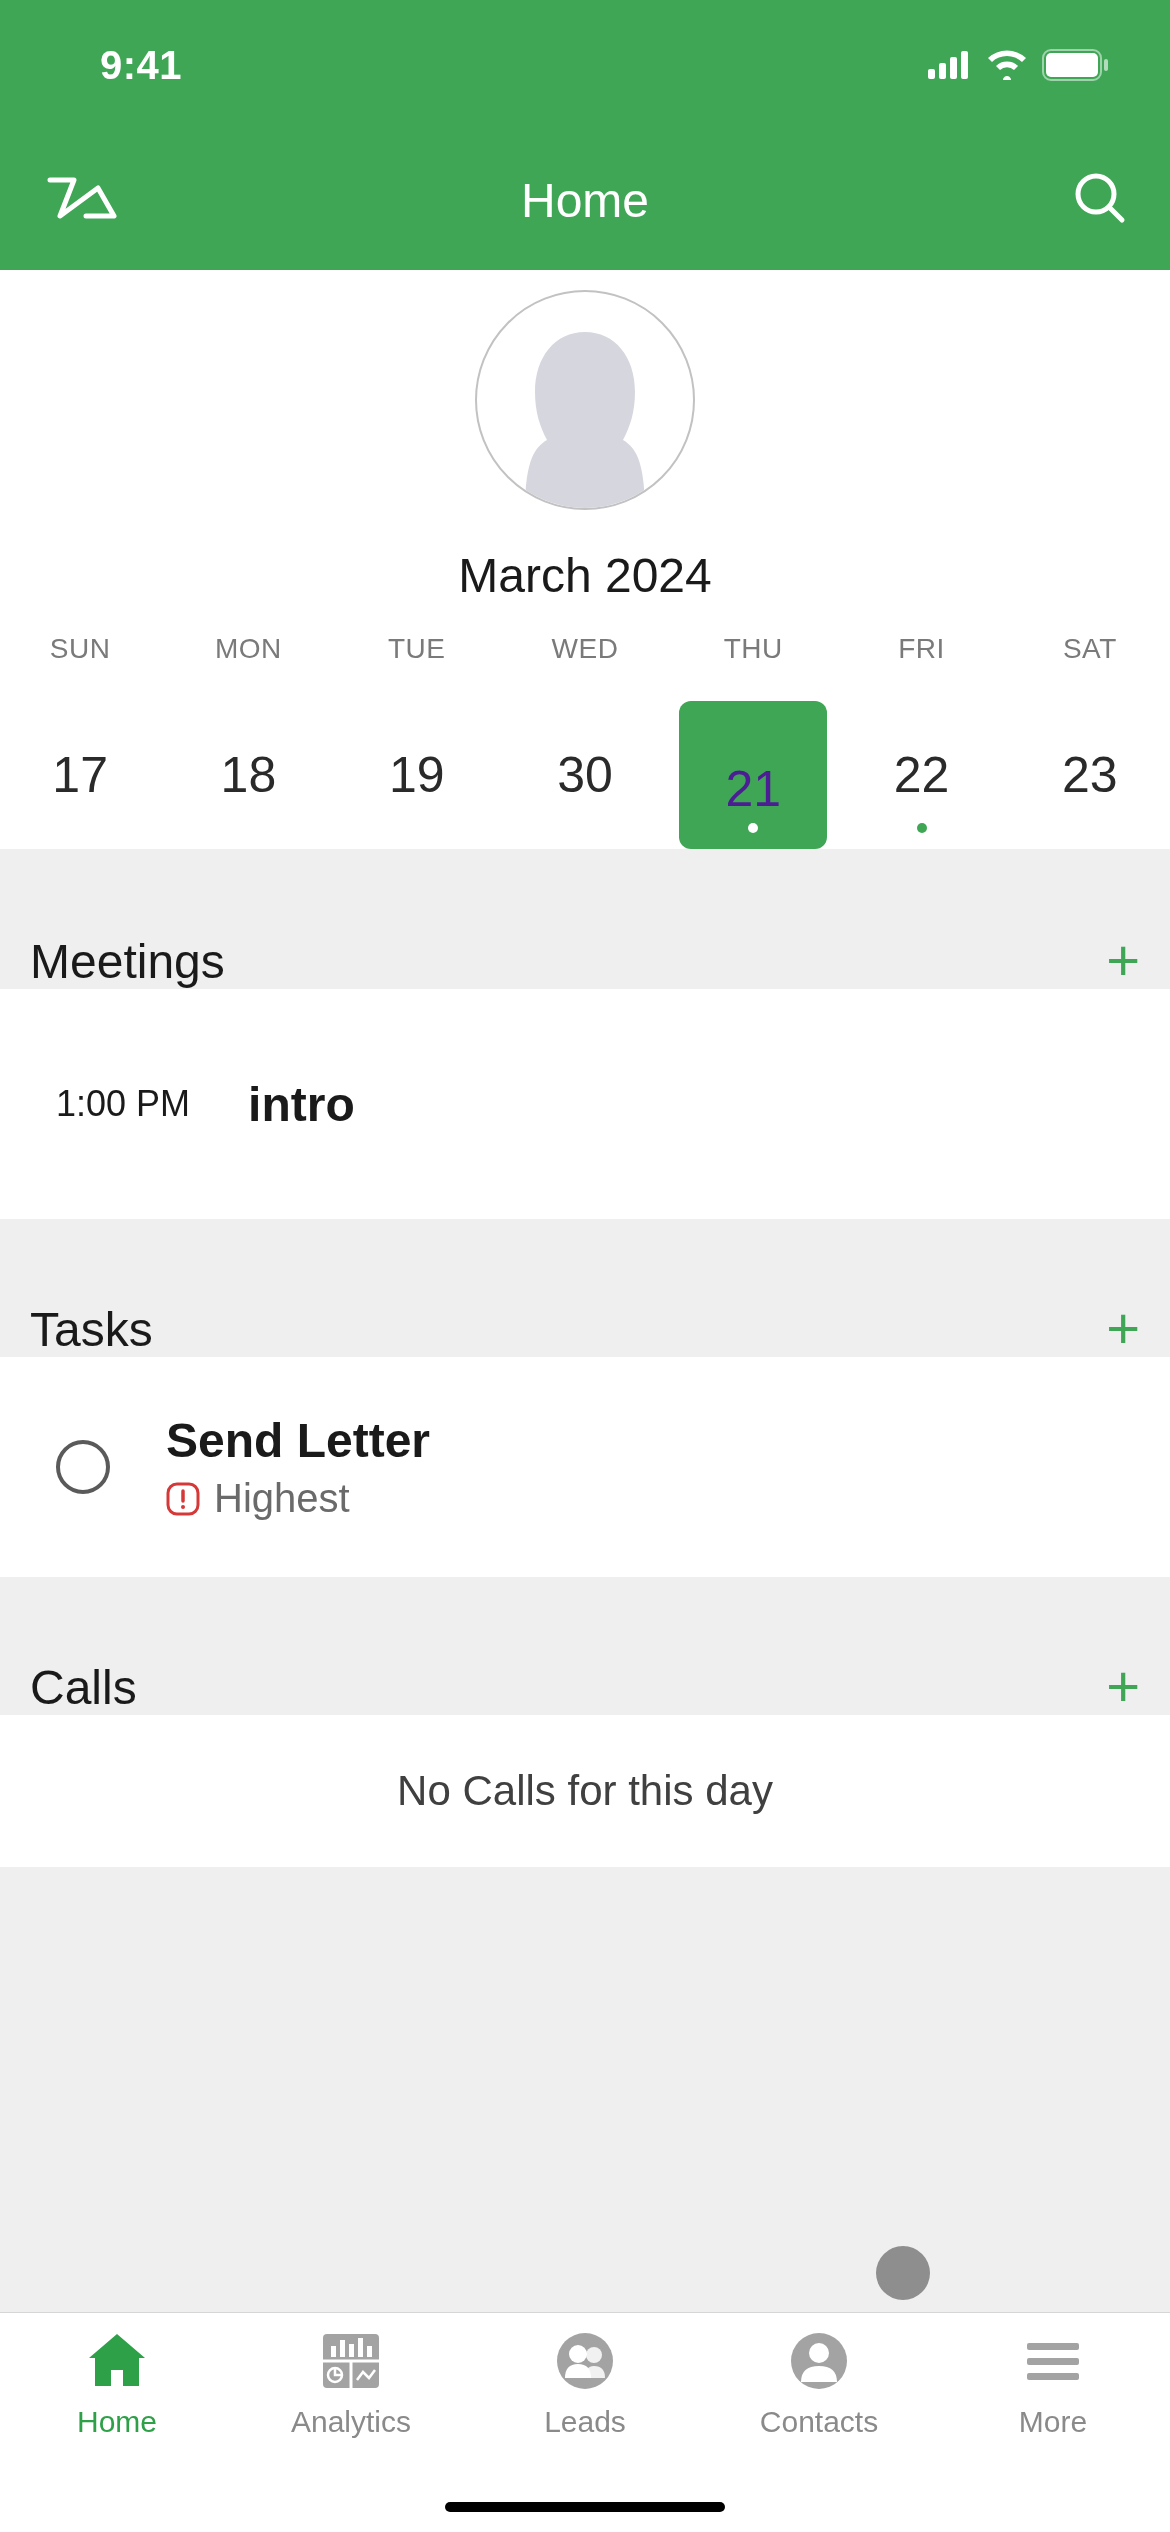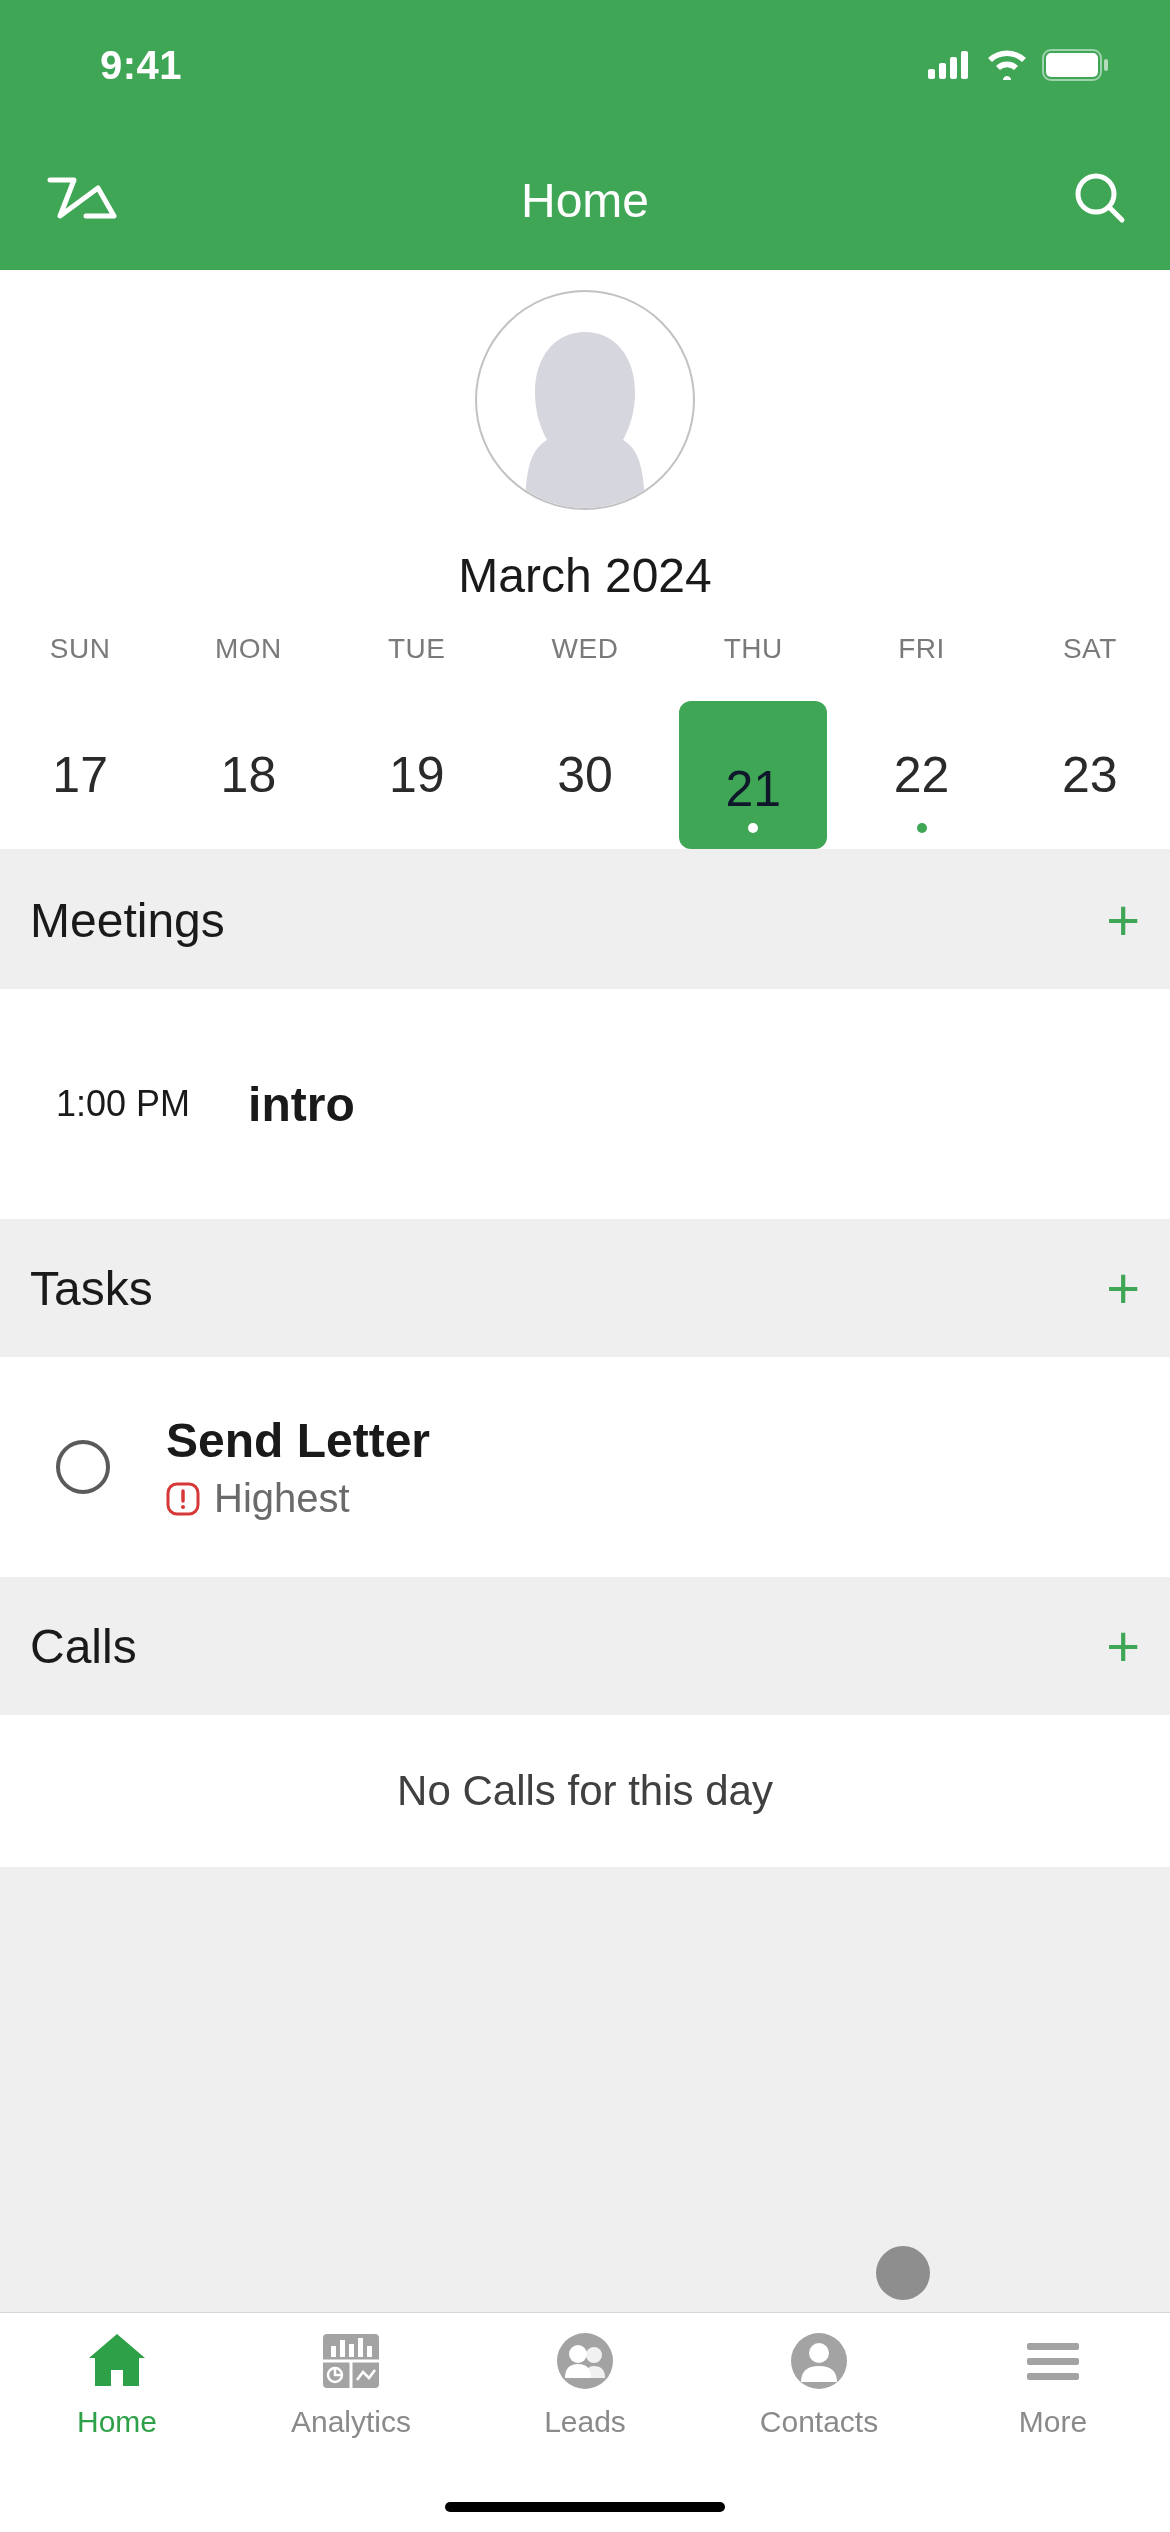--- a/index.html
+++ b/index.html
@@ -116,36 +116,36 @@
     }
     .day-number-wrap.selected {
       background: #3fa656;
     }
     .day-number {
       font-size: 50px;
       color: #2a2a2a;
       font-weight: 400;
     }
     .selected .day-number {
-      color: #0f172a;
+      color: #4c1d95;
       margin-top: 27px;
     }
     .day-dot {
       position: absolute;
       bottom: 16px;
       width: 10px;
       height: 10px;
       border-radius: 50%;
     }
     .day-dot.white { background: #fff; }
     .day-dot.green { background: #3fa656; }
     .section-header {
       background: #efefef;
       display: flex;
-      align-items: center;
+      align-items: flex-end;
       justify-content: space-between;
       padding: 0 30px;
       height: 138px;
     }
     .section-header.meetings { margin-top: 2px; }
     .section-title {
       font-size: 48px;
       color: #1a1a1a;
       font-weight: 400;
     }

